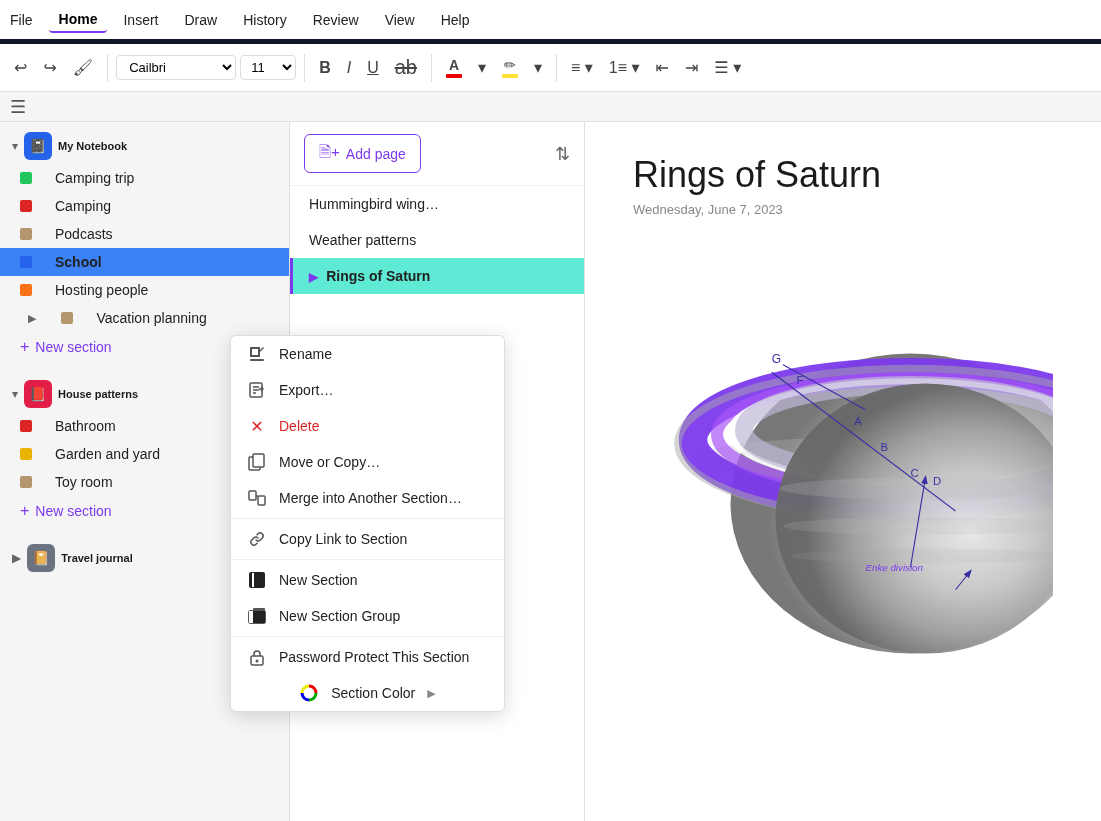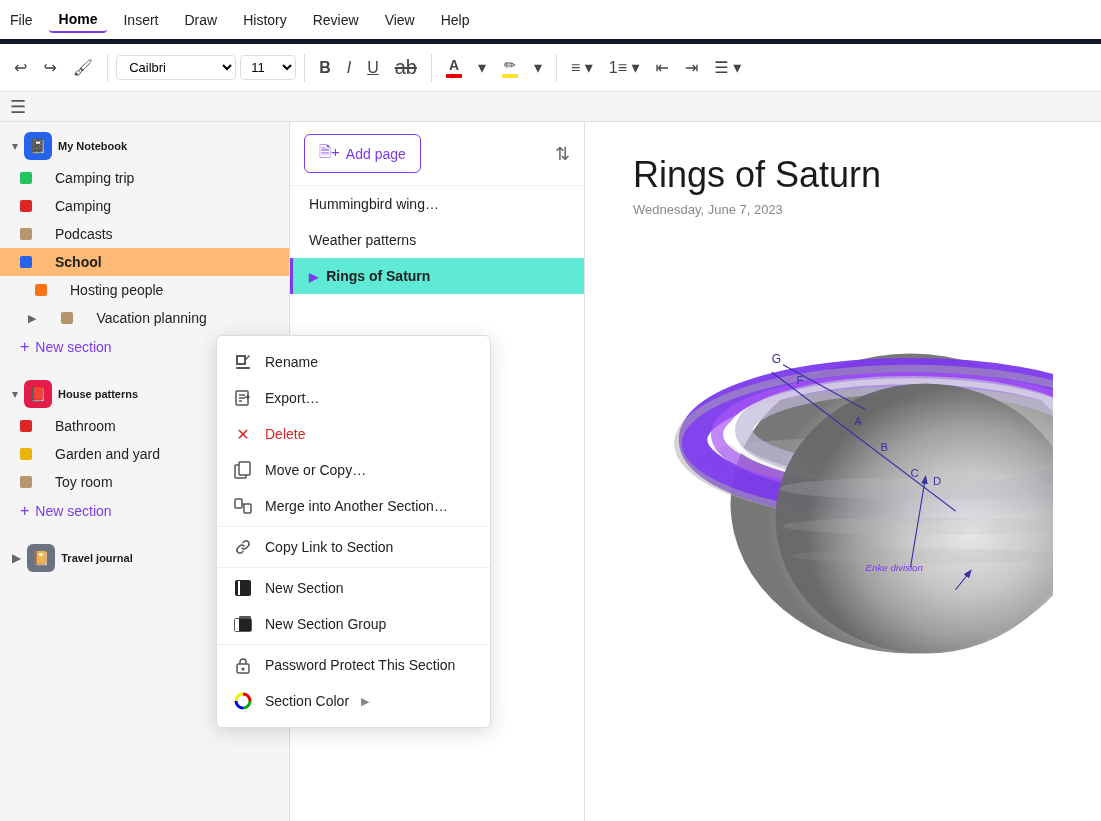--- a/index.html
+++ b/index.html
@@ -32,32 +32,32 @@
 
     
     .sidebar { width: 290px; background: #f5f5f5; border-right: 1px solid #e0e0e0; overflow-y: auto; flex-shrink: 0; padding-bottom: 16px; }
 
     .notebook-header { display: flex; align-items: center; padding: 10px 12px 4px 12px; cursor: pointer; gap: 6px; }
     .notebook-icon { width: 28px; height: 28px; border-radius: 6px; display: flex; align-items: center; justify-content: center; color: #fff; font-size: 14px; flex-shrink: 0; }
     .notebook-title { font-size: 11px; font-weight: 600; color: #1a1a1a; }
     .chevron { font-size: 12px; color: #666; }
 
     .section-item { display: flex; align-items: center; padding: 6px 16px 6px 20px; cursor: pointer; gap: 23px; }
-    .section-item.active { background: #fdba74; font-weight: 700; align-items: center; }
+    .section-item.active { background: #3b82f6; font-weight: 700; align-items: center; }
     .section-dot { width: 12px; height: 12px; border-radius: 2px; flex-shrink: 0; }
     .section-label { font-size: 14px; color: #222; }
     .new-section { display: flex; align-items: center; gap: 6px; padding: 6px 16px 6px 20px; color: #7c3aed; cursor: pointer; font-size: 14px; }
     .expand-arrow { font-size: 11px; color: #666; margin-right: 2px; }
 
     
-    .context-menu { position: absolute; left: 216px; top: 335px; width: 275px; background: #fff; border: 1px solid #ddd; border-radius: 6px; box-shadow: 0 4px 20px rgba(0,0,0,0.15); z-index: 100; padding: 8px 0; }
+    .context-menu { position: absolute; left: 230px; top: 335px; width: 275px; background: #fff; border: 1px solid #ddd; border-radius: 6px; box-shadow: 0 4px 20px rgba(0,0,0,0.15); z-index: 100; padding: 0 0; }
     .context-menu-item { display: flex; align-items: center; padding: 8px 16px; gap: 12px; cursor: pointer; font-size: 14px; color: #222; }
     .context-menu-separator { height: 1px; background: #eee; margin: 2px 0; }
     .context-icon { width: 20px; height: 20px; display: flex; align-items: center; justify-content: center; font-size: 15px; flex-shrink: 0; }
-    .context-menu-item.has-sub { justify-content: flex-start; }
+    .context-menu-item.has-sub { justify-content: center; }
     .context-sub-arrow { font-size: 11px; color: #888; }
 
     
     .section-panel { width: 295px; background: #fff; border-right: 1px solid #e0e0e0; display: flex; flex-direction: column; flex-shrink: 0; }
     .section-panel-header { display: flex; align-items: center; justify-content: space-between; padding: 12px 14px; border-bottom: 1px solid #f0f0f0; }
     .add-page-btn { display: flex; align-items: center; gap: 6px; border: 1.5px solid #7c3aed; border-radius: 6px; padding: 6px 14px; color: #7c3aed; cursor: pointer; font-size: 14px; background: #fff; }
     .sort-btn { font-size: 18px; color: #666; cursor: pointer; background: none; border: none; }
 
     .page-item { padding: 10px 16px; cursor: pointer; font-size: 14px; color: #222; border-left: 3px solid transparent; }
     .page-item.active { background: #5eead4; border-left-color: #7c3aed; font-weight: 700; }
@@ -150,21 +150,21 @@
       <span class="section-label">Camping</span>
     </div>
     <div class="section-item">
       <div class="section-dot" style="background:#b5956e;"></div>
       <span class="section-label">Podcasts</span>
     </div>
     <div class="section-item active">
       <div class="section-dot" style="background:#2563eb;"></div>
       <span class="section-label" style="font-weight:700;">School</span>
     </div>
-    <div class="section-item" style="padding-left:35px;">
+    <div class="section-item" style="padding-left:20px;">
       <div class="section-dot" style="background:#f97316;"></div>
       <span class="section-label">Hosting people</span>
     </div>
     <div class="section-item" style="padding-left:28px;">
       <span class="expand-arrow">▶</span>
       <div class="section-dot" style="background:#b5956e;"></div>
       <span class="section-label">Vacation planning</span>
     </div>
     <div class="new-section">
       <span style="font-size:16px;">+</span>

